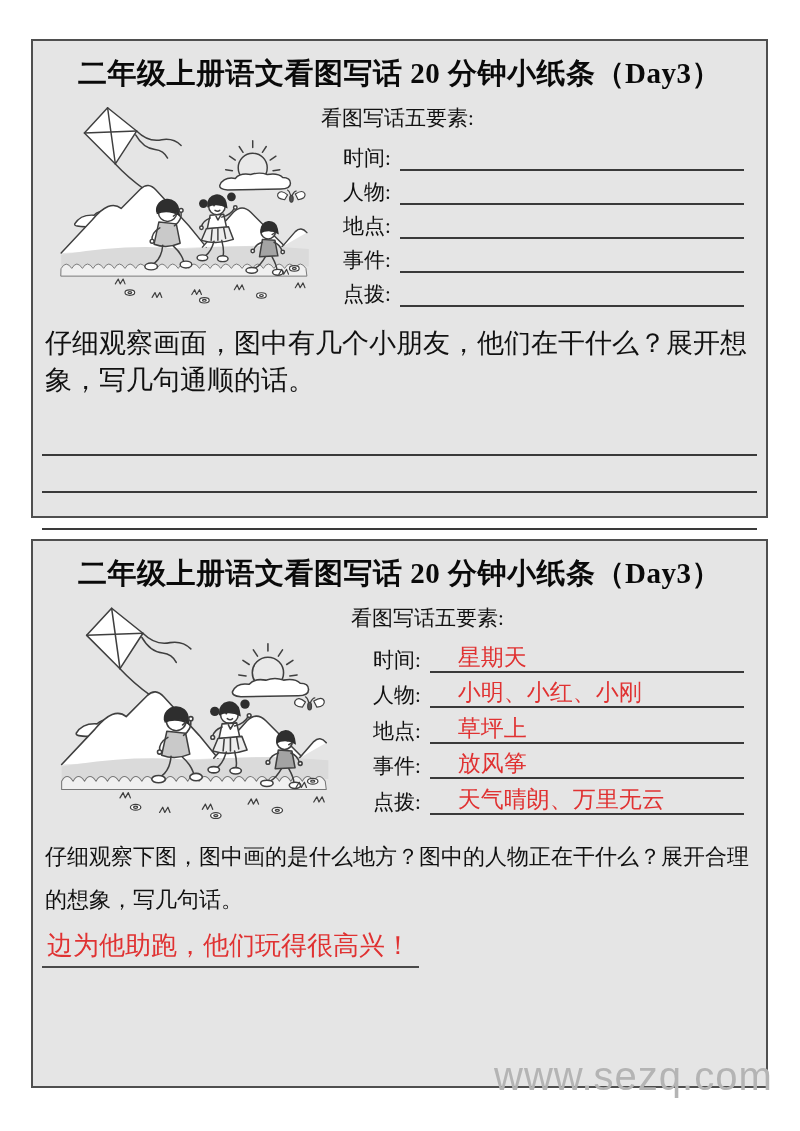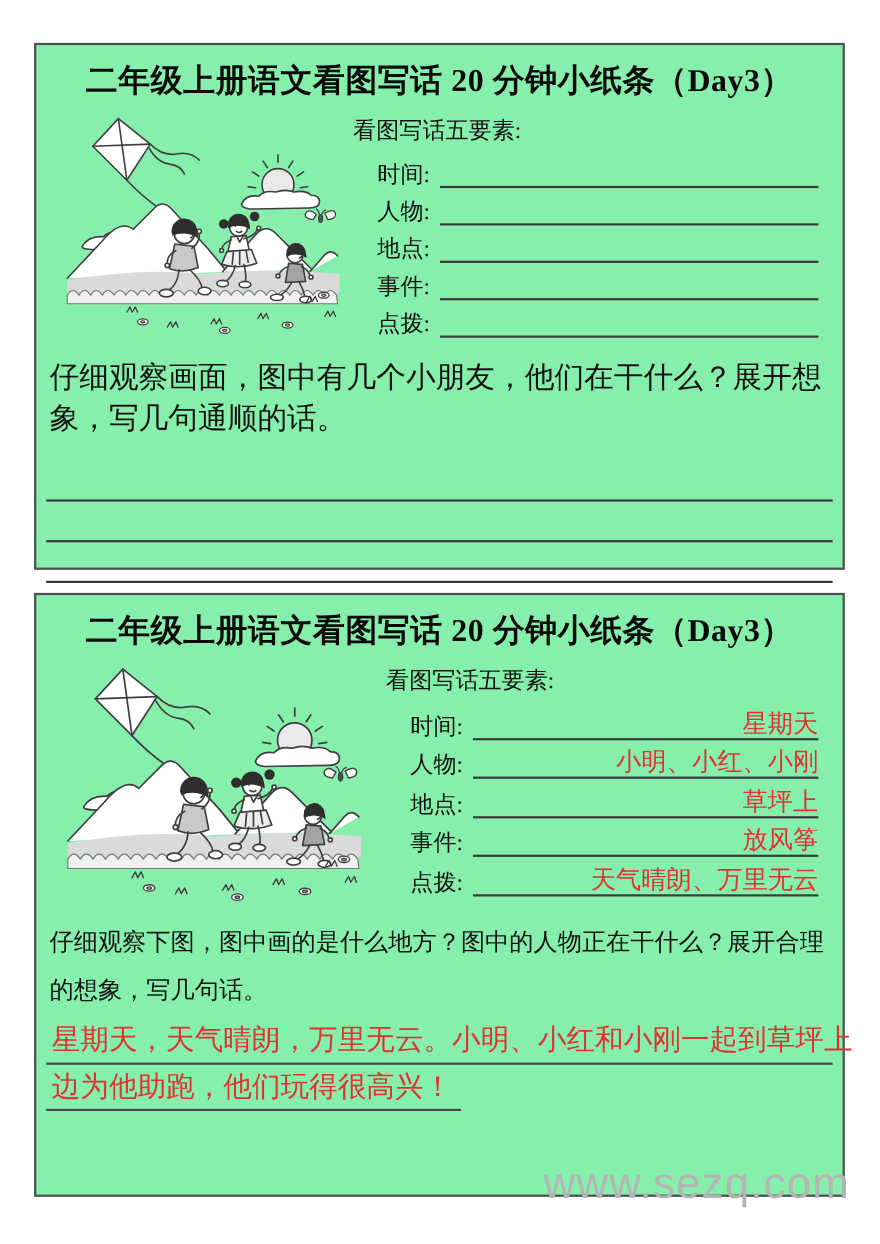--- a/index.html
+++ b/index.html
@@ -3,42 +3,42 @@
 <meta charset="utf-8">
 <style>
   html,body{margin:0;padding:0;}
   body{
     width:800px;height:1131px;position:relative;background:#ffffff;
     font-family:"Liberation Serif","DejaVu Serif",serif;color:#111;
     overflow:hidden;
   }
   .panel{
     position:absolute;left:31px;width:737px;box-sizing:border-box;
-    border:2px solid #4f4f4f;background:#86efac;
+    border:2px solid #4f4f4f;background:#e5e5e5;
   }
   #panel1{top:39px;height:479px;}
   #panel2{top:539px;height:549px;}
 
   .title{
     text-align:center;font-weight:bold;font-size:29px;letter-spacing:.5px;
     margin-top:13px;white-space:nowrap;color:#0a0a0a;
   }
   .content-row{display:flex;margin-top:8px;}
   .scene-wrap1{flex:none;width:252px;height:208px;margin-left:26px;}
   .scene-wrap2{flex:none;width:292px;height:224px;margin-left:16px;}
   .scene-svg{width:100%;height:100%;display:block;}
 
   .fields{flex:1;margin:0 22px 0 8px;}
   .fields-heading{font-size:21px;margin:2px 0 5px 2px;}
   .field-row{display:flex;align-items:flex-end;height:34px;margin-left:24px;}
   #panel2 .field-row{height:35.5px;}
   .field-label{flex:none;font-size:21px;line-height:25px;}
   .field-line{
     flex:1;margin-left:9px;border-bottom:2px solid #3a3a3a;
-    display:flex;align-items:flex-end;height:100%;justify-content:flex-end;
+    display:flex;align-items:flex-end;height:100%;
   }
   .field-value{
     font-size:23px;line-height:27px;padding-left:28px;
     color:var(--answer-red,#e03232);white-space:nowrap;
   }
 
   .instruction{font-size:27px;line-height:37px;margin:15px 12px 0;}
   #panel2 .instruction{font-size:22px;line-height:43px;margin-top:9px;}
 
   .write-lines{margin:20px 9px 0;}
@@ -267,18 +267,17 @@
         <span class="field-line">
             <span class="field-value">天气晴朗、万里无云</span>
           </span>
       </div>
     </div>
   </div>
 
   <div class="instruction">仔细观察下图，图中画的是什么地方？图中的人物正在干什么？展开合理的想象，写几句话。</div>
 
   <div class="answer-area">
-    <div class="answer-line">星期天，天气晴朗，万里无云。小明、小红和小刚一起到草坪上</div>
     <div class="answer-line short">边为他助跑，他们玩得很高兴！</div>
   </div>
 </div>
 
 <div class="watermark">www.sezq.com</div>
 
 </body></html>

